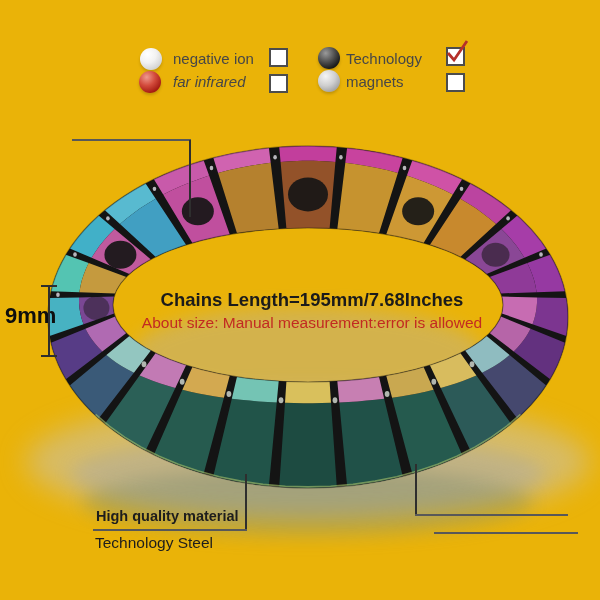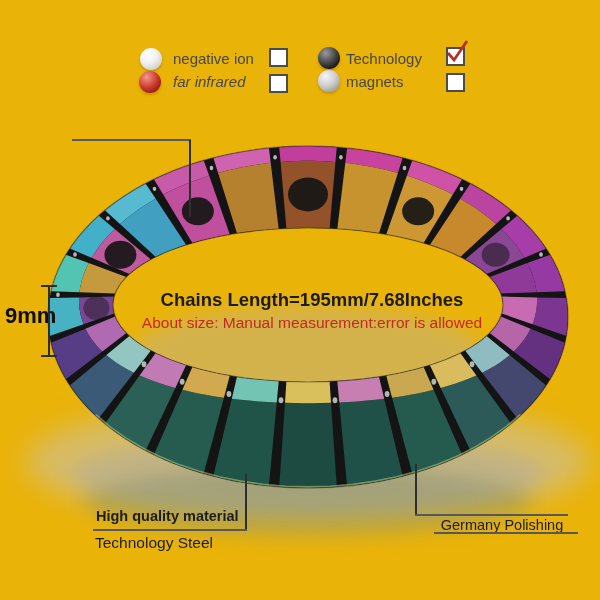--- a/index.html
+++ b/index.html
@@ -160,16 +160,15 @@
   <div class="center-line1">Chains Length=195mm/7.68Inches</div>
   <div class="center-line2" style="color: rgb(194, 42, 34);">About size: Manual measurement:error is allowed</div>
 
   <span class="vline" style="left:245px;top:474px;height:56px;"></span>
   <span class="callout-text" style="left:96px;top:508px;font-weight:bold;">High quality material</span>
   <span class="uline" style="left:93px;top:529px;width:154px;"></span>
   <span class="callout-text" style="left:95px;top:534px;font-size:15.5px;">Technology Steel</span>
 
   <span class="vline" style="left:415px;top:464px;height:51px;"></span>
   <span class="uline" style="left:415px;top:514px;width:153px;"></span>
-  <span class="callout-text" style="left:430px;top:517px;width:144px;text-align:center;">Germany Polishing</span>
   <span class="uline" style="left:434px;top:532px;width:144px;"></span>
 
 </div>
 
 </body></html>

